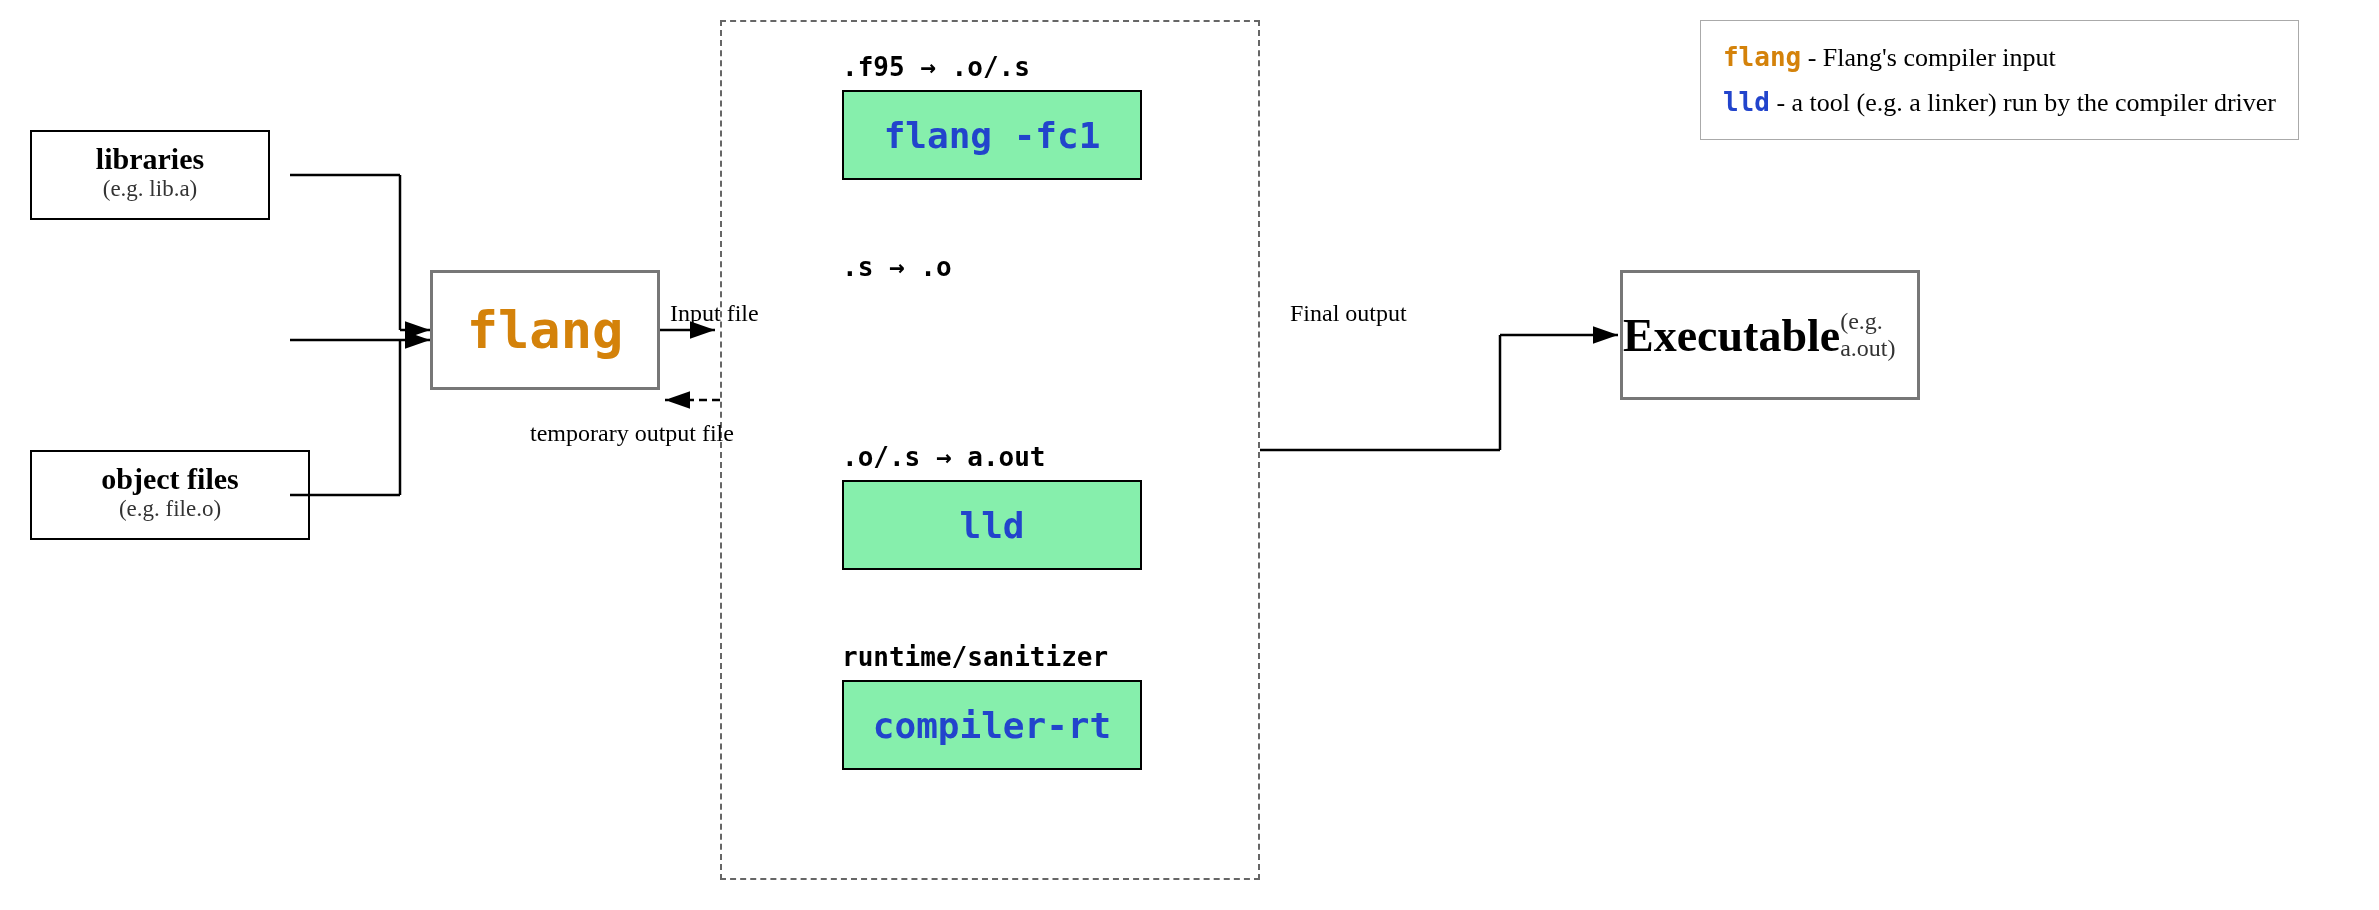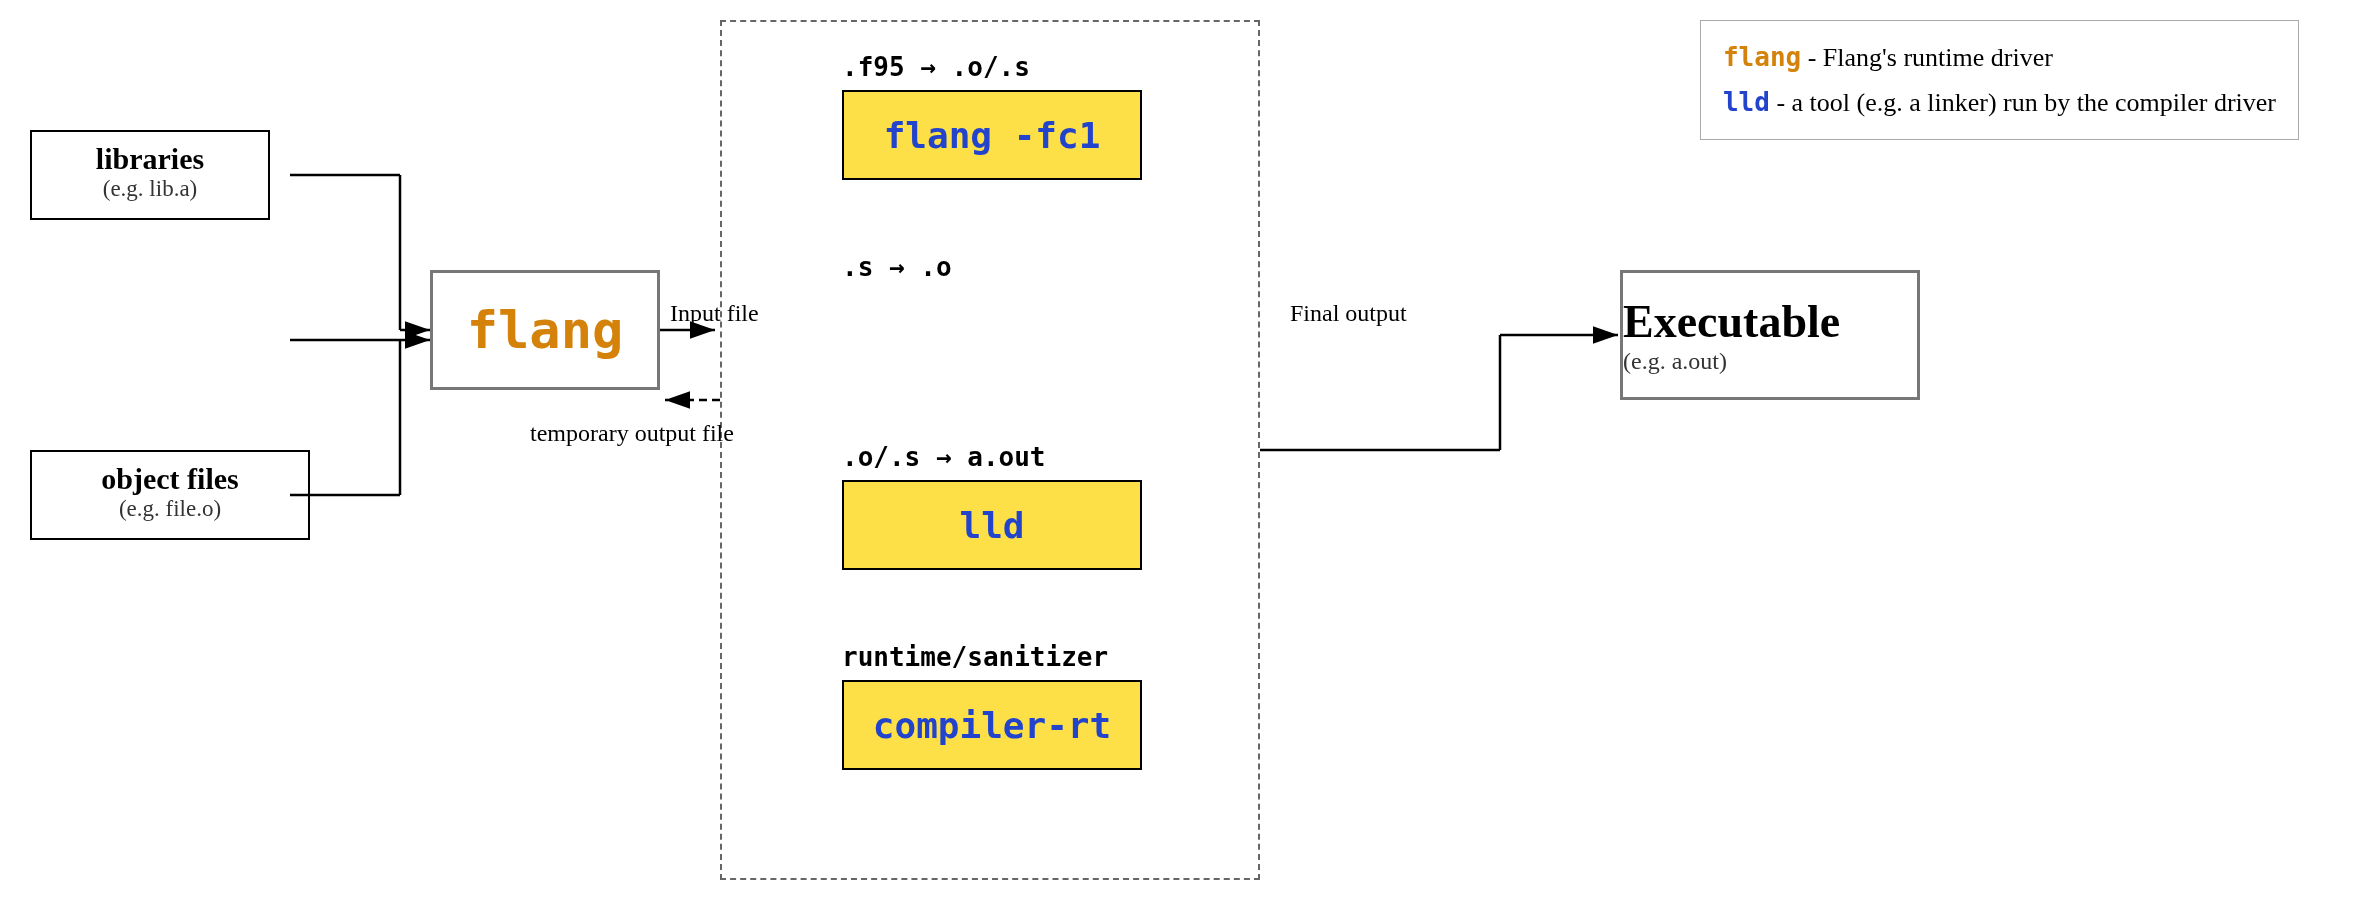--- a/index.html
+++ b/index.html
@@ -115,21 +115,21 @@
     .tool-label {
       font-size: 26px;
       font-weight: bold;
       margin-bottom: 8px;
       font-family: monospace;
       color: #000;
     }
 
     .tool-box {
       border: 2.5px solid #000;
-      background: #fde047;
+      background: #86efac;
       display: flex;
       align-items: center;
       justify-content: center;
       height: 90px;
       width: 300px;
       margin-top: 8px;
     }
 
     .tool-name {
       font-family: monospace;
@@ -151,22 +151,22 @@
     
     .box-executable {
       position: absolute;
       left: 1620px;
       top: 270px;
       width: 300px;
       height: 130px;
       border: 3px solid #777;
       background: #fff;
       display: flex;
-      flex-direction: column;
-      align-items: flex-start;
+      flex-direction: row;
+      align-items: center;
       justify-content: center;
     }
 
     .exec-title {
       font-size: 46px;
       font-weight: bold;
       color: #000;
     }
 
     .exec-subtitle {
@@ -191,21 +191,21 @@
     }
   </style>
 </head>
 <body>
 
 <div class="diagram-container">
 
   <div class="legend">
     <div>
       <span class="legend-flang">flang</span>
-      <span class="legend-text"> - Flang's runtime driver</span>
+      <span class="legend-text"> - Flang's compiler input</span>
     </div>
     <div>
       <span class="legend-lld">lld</span>
       <span class="legend-text"> - a tool (e.g. a linker) run by the compiler driver</span>
     </div>
   </div>
 
   <div class="input-box box-libraries">
     <div class="box-title">libraries</div>
     <div class="box-subtitle">(e.g. lib.a)</div>

